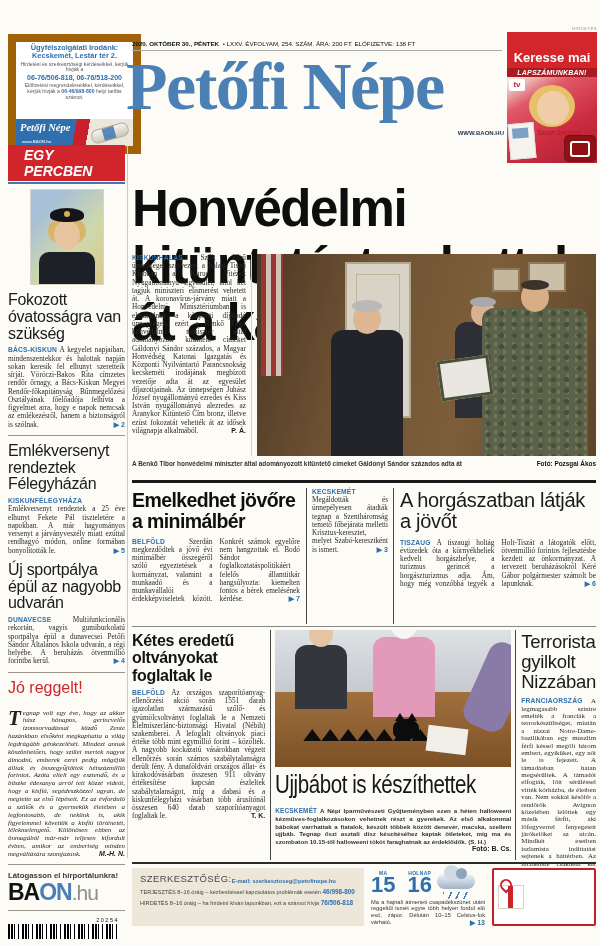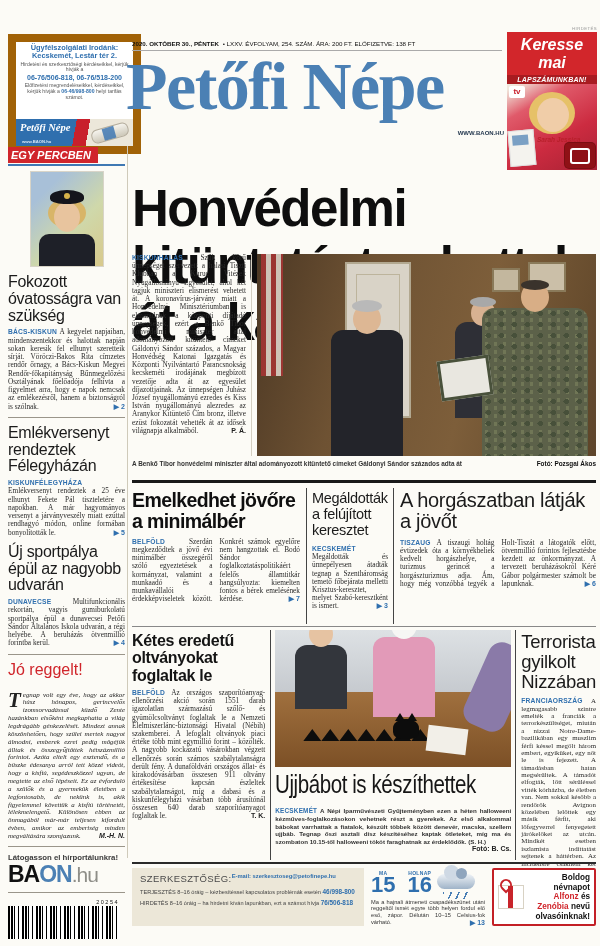--- a/index.html
+++ b/index.html
@@ -15,36 +15,36 @@
   .sb-logo-site{position:absolute;left:6px;bottom:2px;color:#d8e6f4;font-size:4.2px;font-weight:bold}
   .sb-roll{position:absolute;right:4px;top:7px;width:36px;height:12px;background:linear-gradient(#f6f4ee,#cdc8b9);border:1px solid #b3ac9c;border-radius:6px;transform:rotate(-16deg)}
   .sb-roll::after{content:"";position:absolute;left:11px;top:0;width:12px;height:100%;background:#3f78b3;opacity:.85}
   .dateline{position:absolute;left:132px;top:40px;width:370px;font-size:6.2px;color:#111;border-bottom:1px solid #aaa;padding-bottom:3px;white-space:nowrap}
   .dateline b{margin-right:2px}
   .masthead{position:absolute;left:126px;top:44px;width:382px;font-family:"Liberation Serif",serif;font-weight:bold;font-size:68px;line-height:1.25;color:#4b80b4;letter-spacing:-1.5px;white-space:nowrap}
   .site-url{position:absolute;left:130px;top:130px;width:374px;text-align:right;font-size:6px;font-weight:bold;color:#24384f}
   
   .promo{position:absolute;left:507px;top:26px;width:90px}
   .promo-ad{font-size:4.3px;color:#999;text-align:right;letter-spacing:.4px;margin-bottom:1px}
-  .promo-line1{background:#d2262b;color:#fff;font-weight:bold;font-style:italic;font-size:16px;text-align:center;padding:4px 0 3px}
+  .promo-line1{background:#d2262b;color:#fff;font-weight:bold;font-size:13px;text-align:center;padding:18px 0 3px}
   .promo-line2{background:#a81b20;color:#fff;font-weight:bold;font-style:italic;font-size:7px;text-align:center;padding:1px 0;letter-spacing:.2px}
   .promo-cover{position:relative;height:86px;background:linear-gradient(150deg,#f0e8dc 4%,#e05a6a 26%,#cc2b40 62%,#a82234);overflow:hidden}
   .tv-logo{position:absolute;left:2px;top:2px;width:16px;height:12px;background:#fff;color:#c8202c;font-weight:bold;font-size:8px;text-align:center;line-height:12px;border-radius:2px}
   .cover-hair{position:absolute;left:22px;top:8px;width:46px;height:42px;border-radius:50%;background:#e6c168}
   .cover-face{position:absolute;left:30px;top:14px;width:32px;height:34px;border-radius:50%;background:#f0cda8}
   .cover-text{position:absolute;left:30px;top:52px;font-size:6.5px;font-style:italic;font-weight:bold;color:#b81f2a}
   .cover-thumb{position:absolute;left:2px;top:46px;width:24px;height:34px;background:#f4f3ee;border:1px solid #ddd;transform:rotate(-5deg)}
   .cover-thumb::after{content:"";position:absolute;left:3px;top:4px;width:16px;height:10px;background:#7aa0c4}
   .tv-icon{position:absolute;right:2px;bottom:2px;width:30px;height:25px;background:#8f1116;border-radius:4px;box-shadow:0 0 0 1px #7a0e12}
   .tv-icon::before{content:"";position:absolute;left:5px;top:5px;right:5px;bottom:4px;border:2px solid #fff;border-radius:3px}
   
   .v-divider{position:absolute;left:127px;top:146px;height:712px;border-left:1px solid #cfcaba}
   .sidebar{position:absolute;left:8px;top:145px;width:117px;height:794px;overflow:hidden}
   .one-minute{border-bottom:2.5px solid #3f78b3;padding-bottom:1px}
-  .one-minute span{display:inline-block;background:#d0252b;color:#fff;font-weight:bold;font-style:italic;font-size:11px;padding:2px 7px 2px 3px}
+  .one-minute span{display:inline-block;background:#d0252b;color:#fff;font-weight:bold;font-style:italic;font-size:14px;padding:2px 7px 2px 16px}
   .portrait{position:relative;margin:5px auto 0;width:72px;height:94px;background:linear-gradient(135deg,#a8c0d8 20%,#cfd8aa 60%,#d8c98c);overflow:hidden;border:1px solid #d8d4c8}
   .portrait-fig{position:absolute;left:50%;bottom:0;transform:translateX(-50%);width:56px;height:32px;background:#1e2028;border-radius:10px 10px 0 0}
   .portrait-hair{position:absolute;left:50%;top:26px;transform:translateX(-50%);width:38px;height:30px;border-radius:50%;background:#d8b568}
   .portrait-head{position:absolute;left:50%;top:30px;transform:translateX(-50%);width:26px;height:30px;border-radius:50%;background:#e8c49e}
   .portrait-hat{position:absolute;left:50%;top:18px;transform:translateX(-50%);width:34px;height:14px;background:#14151c;border-radius:50% 50% 40% 40%}
   .portrait-hat::before{content:"";position:absolute;left:50%;top:3px;transform:translateX(-50%);width:6px;height:6px;border-radius:50%;background:#d6b24a}
   .sb-head{font-size:16px;font-weight:400;line-height:1.05;letter-spacing:-.3px;color:#1b1b1b;margin:7px 0 4px}
   .bodytxt{font-family:"Liberation Serif",serif;font-size:7.3px;line-height:1.13;text-align:justify;color:#2a2a2a;margin:0}
   .kicker{font-family:"Liberation Sans",sans-serif;font-weight:bold;color:#2f6fae;font-size:6.7px;letter-spacing:.2px}
   .pageref{color:#2f6fae;font-family:"Liberation Sans",sans-serif;font-size:7px;font-weight:bold;float:right}
@@ -121,21 +121,21 @@
   .h-puppets{font-size:25px;font-weight:400;letter-spacing:-.5px;white-space:nowrap;transform:scaleX(.82);transform-origin:left;margin:3px 0 2px;color:#161616}
   .puppet-cap{font-size:6.2px;font-weight:bold;color:#333;text-align:justify;line-height:1.22}
   .puppet-cap .kicker{font-size:6.4px}
   .bot-colC{flex:1;padding-left:5px}
   .h-terror{font-size:18.5px;line-height:1.07;margin:2px 0 6px}
   .bodytxt.small{font-size:6.9px;line-height:1.07}
   .rule-c{position:absolute;left:0;top:716px;width:464px;height:2px;background:#2a2a2a}
   
   .foot-row{position:absolute;left:0;top:722px;width:464px;height:58px;display:flex;gap:7px}
   .editorial{width:216px;background:#ece7d8;padding:5px 8px}
-  .ed-top{display:flex;align-items:flex-start;gap:0}
+  .ed-top{display:flex;align-items:flex-end;gap:0}
   .ed-label{font-size:9.5px;color:#4a4a4a;letter-spacing:.4px}
   .ed-mail{font-size:5.8px;color:#2f6fae;font-weight:bold}
   .ed-line{font-size:5.6px;color:#444;margin-top:4px}
   .ed-num1{font-weight:bold;color:#2f6fae;font-size:6.4px}
   .ed-num2{font-weight:bold;color:#2f6fae;font-size:6.4px}
   .weather{position:relative;flex:1;padding-top:2px}
   .wx-days{display:flex;gap:12px;align-items:flex-end}
   .wx-day{text-align:center}
   .wx-label{font-size:5px;font-weight:bold;color:#2f6fae;letter-spacing:.3px}
   .wx-temp{font-size:22px;font-weight:800;color:#2f6fae;line-height:.85}
@@ -293,21 +293,20 @@
   <div class="mid-row">
     <div class="mid-colA">
       <h2 class="h-bold">Emelkedhet jövőre a minimálbér</h2>
       <p class="bodytxt cols2">
         <span class="kicker">BELFÖLD</span>
         <span>Szerdán megkezdődtek a jövő évi minimálbér összegéről szóló egyeztetések a kormányzat, valamint a munkaadó és a munkavállalói érdekképviseletek között. Konkrét számok egyelőre nem hangzottak el. Bodó Sándor foglalkoztatáspolitikáért felelős államtitkár hangsúlyozta: kiemelten fontos a bérek emelésének kérdése.</span>
         <span class="pageref">▶ 7</span>
       </p>
     </div>
     <div class="mid-colB">
-      <h2 class="sb-head h-light h-cross">Megáldották a felújított keresztet</h2>
       <p class="bodytxt">
         <span class="kicker">KECSKEMÉT</span>
         <span>Megáldották és ünnepélyesen átadták tegnap a Szentháromság temető főbejárata melletti Krisztus-keresztet, melyet Szabó-keresztként is ismert.</span>
         <span class="pageref">▶ 3</span>
       </p>
     </div>
     <div class="mid-colC">
       <h2 class="h-light h-fish">A horgászatban látják a jövőt</h2>
       <p class="bodytxt cols2">
         <span class="kicker">TISZAUG</span>
@@ -394,23 +393,15 @@
       <span class="cloud"></span>
       <span class="drops"></span>
       <div class="wx-text">
         <span>Ma a hajnali átmeneti csapadékszünet utáni reggeltől ismét egyre több helyen fordul elő eső, zápor. Délután 10–15 Celsius-fok várható.</span>
         <span class="pageref">▶ 13</span>
       </div>
     </div>
 
     <div class="nameday">
       <span class="gift"></span>
-      <div class="nd-text">
-        <span>Boldog névnapot</span><br>
-        <span class="nd-red">Alfonz</span>
-        <span>és</span><br>
-        <span class="nd-red">Zenóbia</span>
-        <span>nevű</span><br>
-        <span>olvasóinknak!</span>
-      </div>
     </div>
   </div>
 </div>
 
 </body></html>

